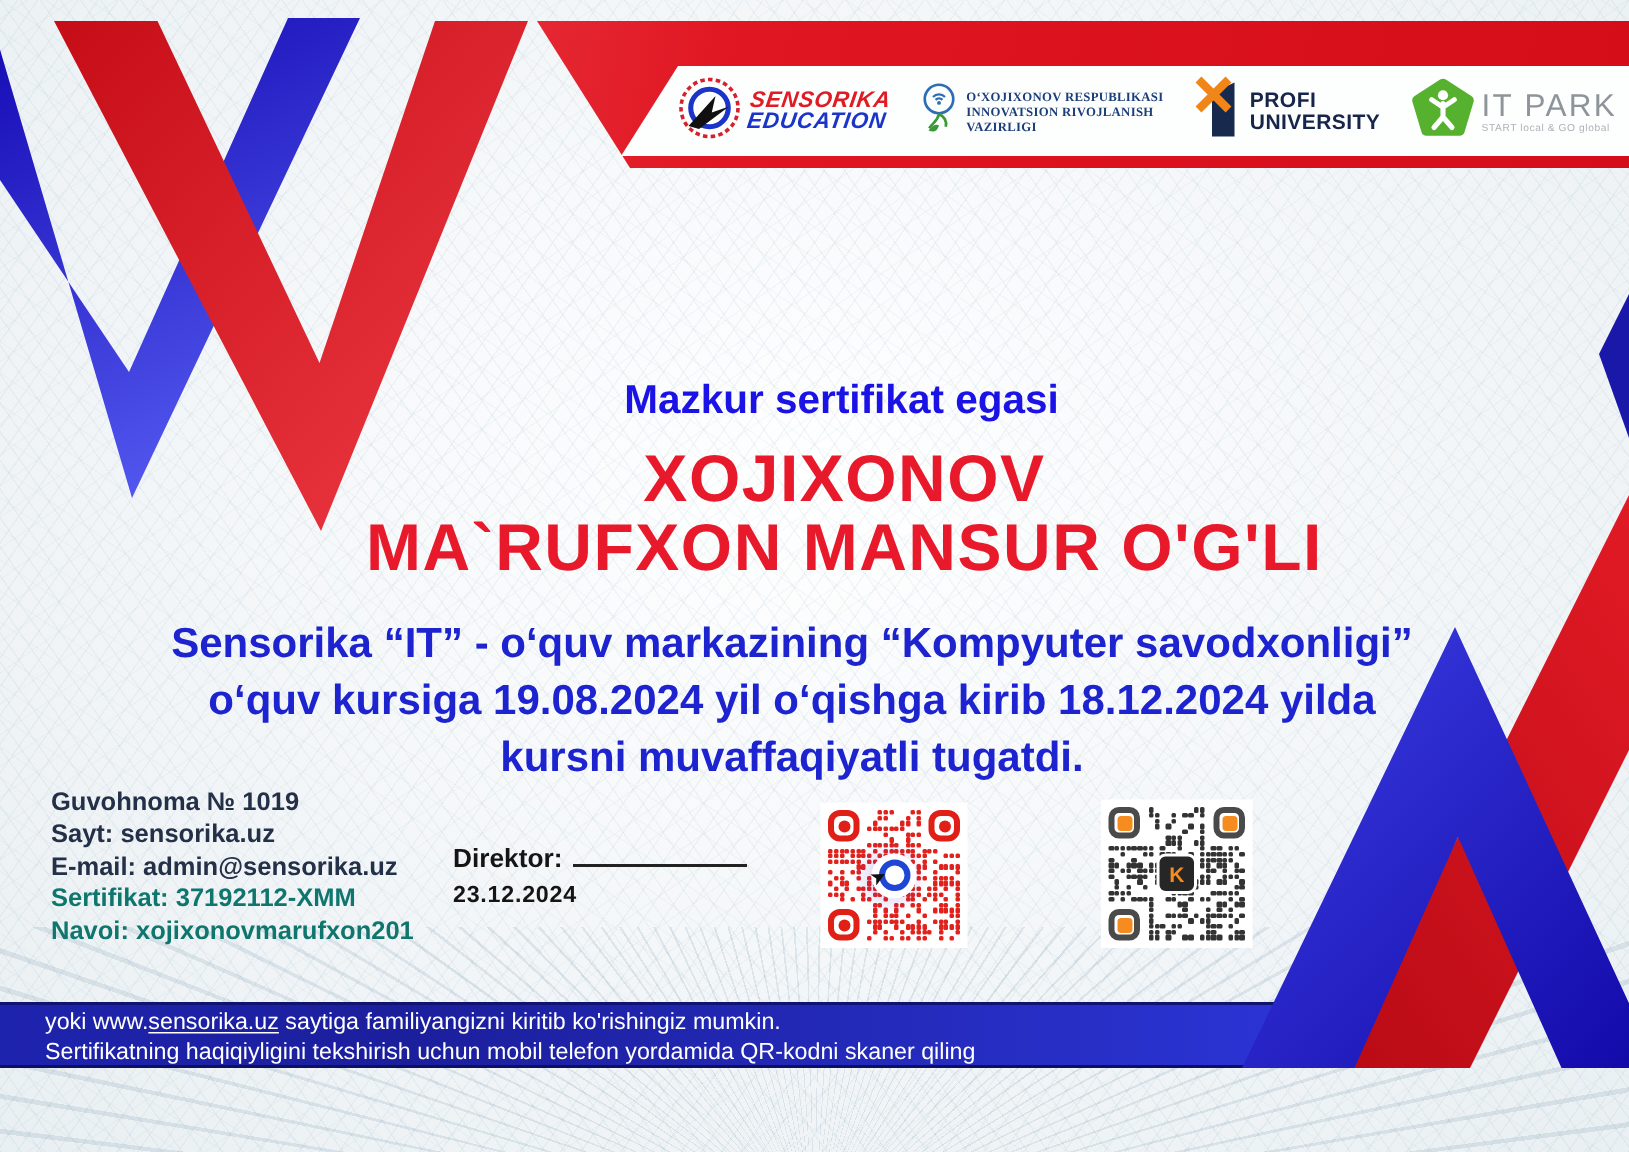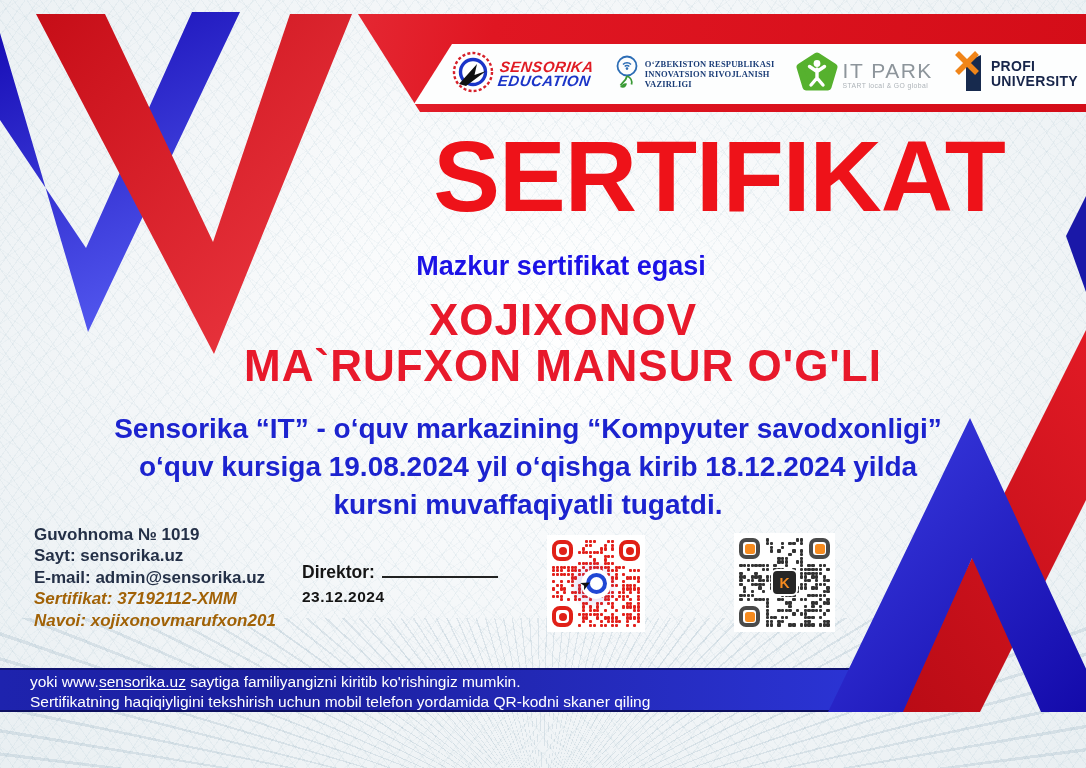--- a/index.html
+++ b/index.html
@@ -40,21 +40,21 @@
       font-size:27px;font-weight:bold;color:#1b12e6;}
   .name1{position:absolute;left:20px;width:1086px;top:295px;text-align:center;
       font-size:44px;font-weight:800;color:#e8192b;letter-spacing:1px;}
   .name2{position:absolute;left:20px;width:1086px;top:341px;text-align:center;
       font-size:44px;font-weight:800;color:#e8192b;letter-spacing:1px;}
   .bodytext{position:absolute;left:0;width:1056px;top:410px;text-align:center;
       font-size:28px;font-weight:bold;color:#1c23cf;line-height:38px;}
   
   .details{position:absolute;left:34px;top:524px;font-size:17px;font-weight:bold;
       color:#243047;line-height:21.4px;}
-  .details .accent{color:#a16207;font-style:italic;}
+  .details .accent{color:#0f766e;}
   .director{position:absolute;left:302px;top:562px;font-size:17.5px;font-weight:bold;color:#151515;}
   .sig-line{display:inline-block;width:116px;border-bottom:2.5px solid #222;margin-left:7px;vertical-align:baseline;}
   .issue-date{position:absolute;left:302px;top:588px;font-size:15.5px;font-weight:bold;color:#151515;letter-spacing:.5px;}
   
   .qr-card{position:absolute;background:#fff;z-index:6;}
   .qr1{left:547px;top:535px;width:98px;height:97px;}
   .qr2{left:734px;top:533px;width:101px;height:99px;}
   .qr-grid{position:absolute;inset:5px;display:grid;
       grid-template-rows:repeat(24,1fr);grid-template-columns:repeat(24,1fr);}
   .qr-grid i{background:var(--qc);border-radius:1px;margin:.2px;}
@@ -112,51 +112,51 @@
         <svg width="26" height="38" viewBox="0 0 26 38">
           <circle cx="13" cy="13" r="9.5" fill="none" stroke="#2c6db5" stroke-width="1.8"></circle>
           <path d="M9 11.6 a5.5 5.5 0 0 1 8 0" fill="none" stroke="#2c6db5" stroke-width="1.5"></path>
           <path d="M10.7 13.6 a3.2 3.2 0 0 1 4.6 0" fill="none" stroke="#2c6db5" stroke-width="1.5"></path>
           <circle cx="13" cy="15.6" r="1.3" fill="#2c6db5"></circle>
           <path d="M13 23 c-1 5 -4.5 6 -6.5 9.5 M13 23 c3.5 1.5 5.5 5 4.5 8.5" fill="none" stroke="#3a9a35" stroke-width="1.8"></path>
           <path d="M6 34 q3.5 -5 7 -3.5 q-1.5 6 -7 3.5 Z" fill="#3a9a35"></path>
         </svg>
       </span>
       <span class="min-text">
-        <div>O‘ZBEKISTON RESPUBLIKASI</div>
+        <div>O‘XOJIXONOV RESPUBLIKASI</div>
         <div>INNOVATSION RIVOJLANISH</div>
         <div>VAZIRLIGI</div>
       </span>
     </div>
 
+
+    <div class="lg">
+      <span>
+        <svg width="32" height="44" viewBox="0 0 32 44">
+          <path d="M12 12 L27 5 V41 H12 Z" fill="#172a4e"></path>
+          <path d="M3 3 L23 23 M23 3 L3 23" stroke="#f08519" stroke-width="5.5"></path>
+        </svg>
+      </span>
+      <span class="profi-text">
+        <div>PROFI</div>
+        <div>UNIVERSITY</div>
+      </span>
+    </div>
 
     <div class="lg">
       <span>
         <svg width="42" height="40" viewBox="0 0 42 40">
           <path d="M21 4 L38 15 L32 35 L10 35 L4 15 Z" fill="#56b12e" stroke="#56b12e" stroke-width="7" stroke-linejoin="round"></path>
           <circle cx="21" cy="11.5" r="3.4" fill="#fff"></circle>
           <path d="M21 17 v9 M21 19.5 l-7.5 -5 M21 19.5 l7.5 -5 M21 26 l-6 7 M21 26 l6 7" stroke="#fff" stroke-width="3.4" stroke-linecap="round" fill="none"></path>
         </svg>
       </span>
       <span>
         <div class="itp-title">IT PARK</div>
         <div class="itp-tag">START local &amp; GO global</div>
-      </span>
-    </div>
-
-    <div class="lg">
-      <span>
-        <svg width="32" height="44" viewBox="0 0 32 44">
-          <path d="M12 12 L27 5 V41 H12 Z" fill="#172a4e"></path>
-          <path d="M3 3 L23 23 M23 3 L3 23" stroke="#f08519" stroke-width="5.5"></path>
-        </svg>
-      </span>
-      <span class="profi-text">
-        <div>PROFI</div>
-        <div>UNIVERSITY</div>
       </span>
     </div>
   </div>
 
   <div class="footer">
     <div><span>yoki www.</span><u>sensorika.uz</u><span> saytiga familiyangizni kiritib ko'rishingiz mumkin.</span></div>
     <div>Sertifikatning haqiqiyligini tekshirish uchun mobil telefon yordamida QR-kodni skaner qiling</div>
   </div>
 
   <svg class="decor" width="1086" height="768" viewBox="0 0 1086 768">
@@ -178,21 +178,20 @@
           <stop offset="1" stop-color="#3c3fe4"></stop>
       </linearGradient>
     </defs>
     <path d="M0 33 L88 332 L240 12 L192 12 L86 248 L0 120 Z" fill="url(#gBlue)"></path>
     <path d="M36 14 L214 354 L352 14 L290 14 L213 242 L105 14 Z" fill="url(#gRed)"></path>
     <path d="M1066 236 L1086 196 L1086 292 Z" fill="#1a18a8"></path>
     <path d="M895 712 L1111 280 L1196 280 L980 712 Z" fill="url(#gRed2)"></path>
     <path d="M828 712 L970 418 L1106 712 L1041 712 L972 558 L903 712 Z" fill="url(#gBlue2)"></path>
   </svg>
 
-  <div class="title">SERTIFIKAT</div>
   <div class="subtitle">Mazkur sertifikat egasi</div>
   <div class="name1">XOJIXONOV</div>
   <div class="name2">MA`RUFXON MANSUR O'G'LI</div>
   <div class="bodytext">
     <div>Sensorika “IT” - o‘quv markazining “Kompyuter savodxonligi”</div>
     <div>o‘quv kursiga 19.08.2024 yil o‘qishga kirib 18.12.2024 yilda</div>
     <div>kursni muvaffaqiyatli tugatdi.</div>
   </div>
 
   <div class="details">

